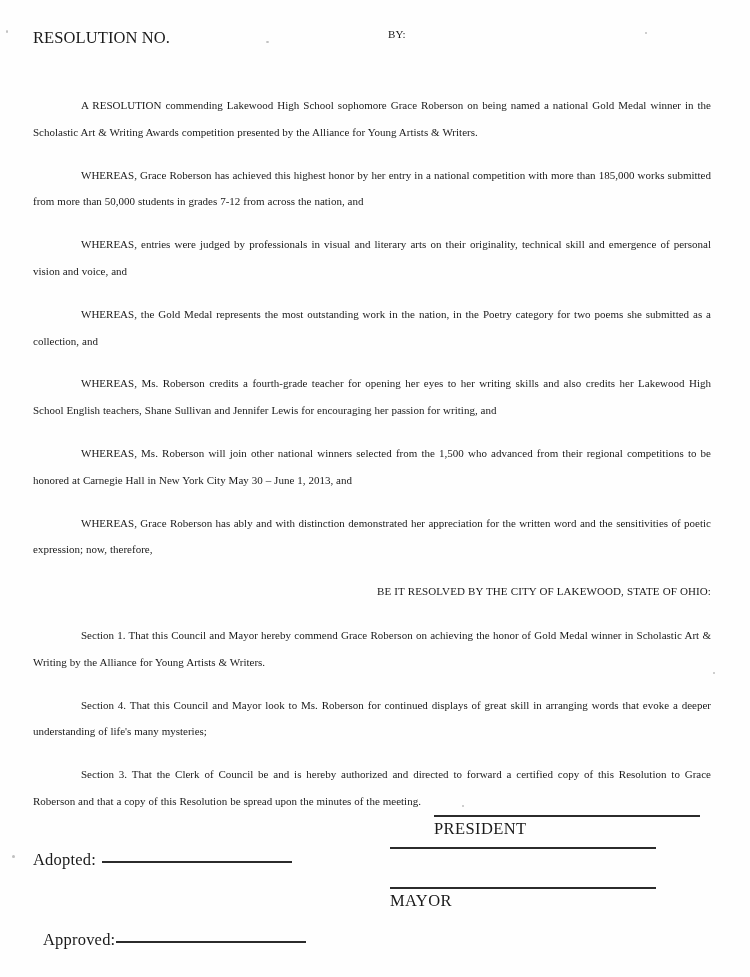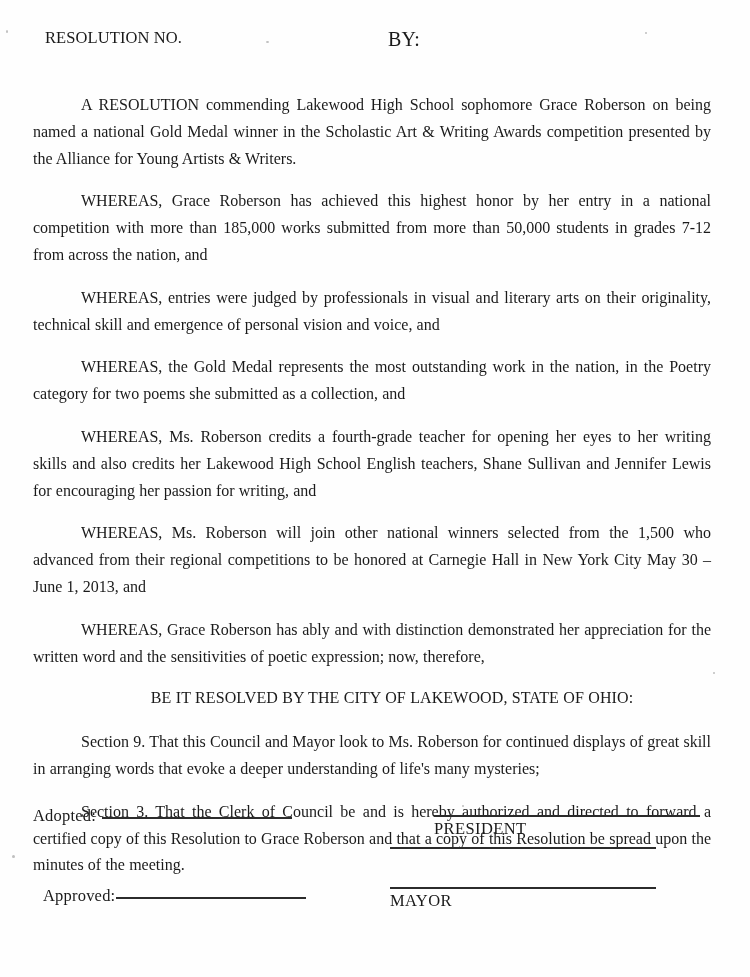--- a/index.html
+++ b/index.html
@@ -22,54 +22,54 @@
   
   .header {
     position: absolute;
     top: 28px;
     left: 33px;
     right: 33px;
     height: 24px;
   }
   .header .res-no {
     position: absolute;
-    left: 12px;
+    left: 0;
     top: 0;
     font-size: 16.5px;
     letter-spacing: 0.1px;
     white-space: nowrap;
   }
   .header .by {
     position: absolute;
     left: 355px;
     top: 0;
-    font-size: 20px;
+    font-size: 11px;
     letter-spacing: 0.1px;
     white-space: nowrap;
   }
 
   
   .body-col {
     position: absolute;
     left: 33px;
     top: 92px;
     width: 678px;
   }
   p.para {
     margin: 0 0 16px 0;
-    font-size: 16px;
+    font-size: 11px;
     line-height: 26.8px;
     text-align: justify;
     text-indent: 48px;
     text-justify: inter-word;
     word-spacing: 0.2px;
   }
   p.para.resolved {
     text-indent: 40px;
-    text-align: center;
+    text-align: right;
     margin-top: 2px;
     margin-bottom: 17px;
     letter-spacing: 0.1px;
   }
   p.para.tight {
     margin-bottom: 15px;
   }
 
   
   .sig {
@@ -90,20 +90,21 @@
     left: 357px;
     top: 0;
     width: 290px;
   }
 
   .sigrow {
     position: absolute;
     display: flex;
     align-items: baseline;
     white-space: nowrap;
+    margin-top: 44px;
   }
   .sigrow .lbl {
     font-size: 16.5px;
     letter-spacing: 0.2px;
   }
   .sigrow .rule {
     display: inline-block;
     height: 0;
     border-bottom: 2px solid #2b2b2b;
     margin-left: 6px;
@@ -161,21 +162,22 @@
 
   <div class="body-col">
     <p class="para">A RESOLUTION commending Lakewood High School sophomore Grace Roberson on being named a national Gold Medal winner in the Scholastic Art &amp; Writing Awards competition presented by the Alliance for Young Artists &amp; Writers.</p>
     <p class="para">WHEREAS, Grace Roberson has achieved this highest honor by her entry in a national competition with more than 185,000 works submitted from more than 50,000 students in grades 7-12 from across the nation, and</p>
     <p class="para">WHEREAS, entries were judged by professionals in visual and literary arts on their originality, technical skill and emergence of personal vision and voice, and</p>
     <p class="para">WHEREAS, the Gold Medal represents the most outstanding work in the nation, in the Poetry category for two poems she submitted as a collection, and</p>
     <p class="para">WHEREAS, Ms. Roberson credits a fourth-grade teacher for opening her eyes to her writing skills and also credits her Lakewood High School English teachers, Shane Sullivan and Jennifer Lewis for encouraging her passion for writing, and</p>
     <p class="para">WHEREAS, Ms. Roberson will join other national winners selected from the 1,500 who advanced from their regional competitions to be honored at Carnegie Hall in New York City May 30 – June 1, 2013, and</p>
     <p class="para tight">WHEREAS, Grace Roberson has ably and with distinction demonstrated her appreciation for the written word and the sensitivities of poetic expression; now, therefore,</p>
     <p class="para resolved">BE IT RESOLVED BY THE CITY OF LAKEWOOD, STATE OF OHIO:</p>
-    <p class="para">Section 9.  That this Council and Mayor look to Ms. Roberson for continued displays of great skill in arranging words that evoke a deeper understanding of life's many mysteries;</p>
+    <p class="para">Section 1. That this Council and Mayor hereby commend Grace Roberson on achieving the honor of Gold Medal winner in Scholastic Art &amp; Writing by the Alliance for Young Artists &amp; Writers.</p>
+    <p class="para">Section 4.  That this Council and Mayor look to Ms. Roberson for continued displays of great skill in arranging words that evoke a deeper understanding of life's many mysteries;</p>
     <p class="para">Section 3.  That the Clerk of Council be and is hereby authorized and directed to forward a certified copy of this Resolution to Grace Roberson and that a copy of this Resolution be spread upon the minutes of the meeting.</p>
   </div>
 
   <div class="sig">
 
     <div class="sig-left">
       <div class="sigrow adopted-row">
         <span class="lbl">Adopted:</span>
         <span class="rule"></span>
       </div>

